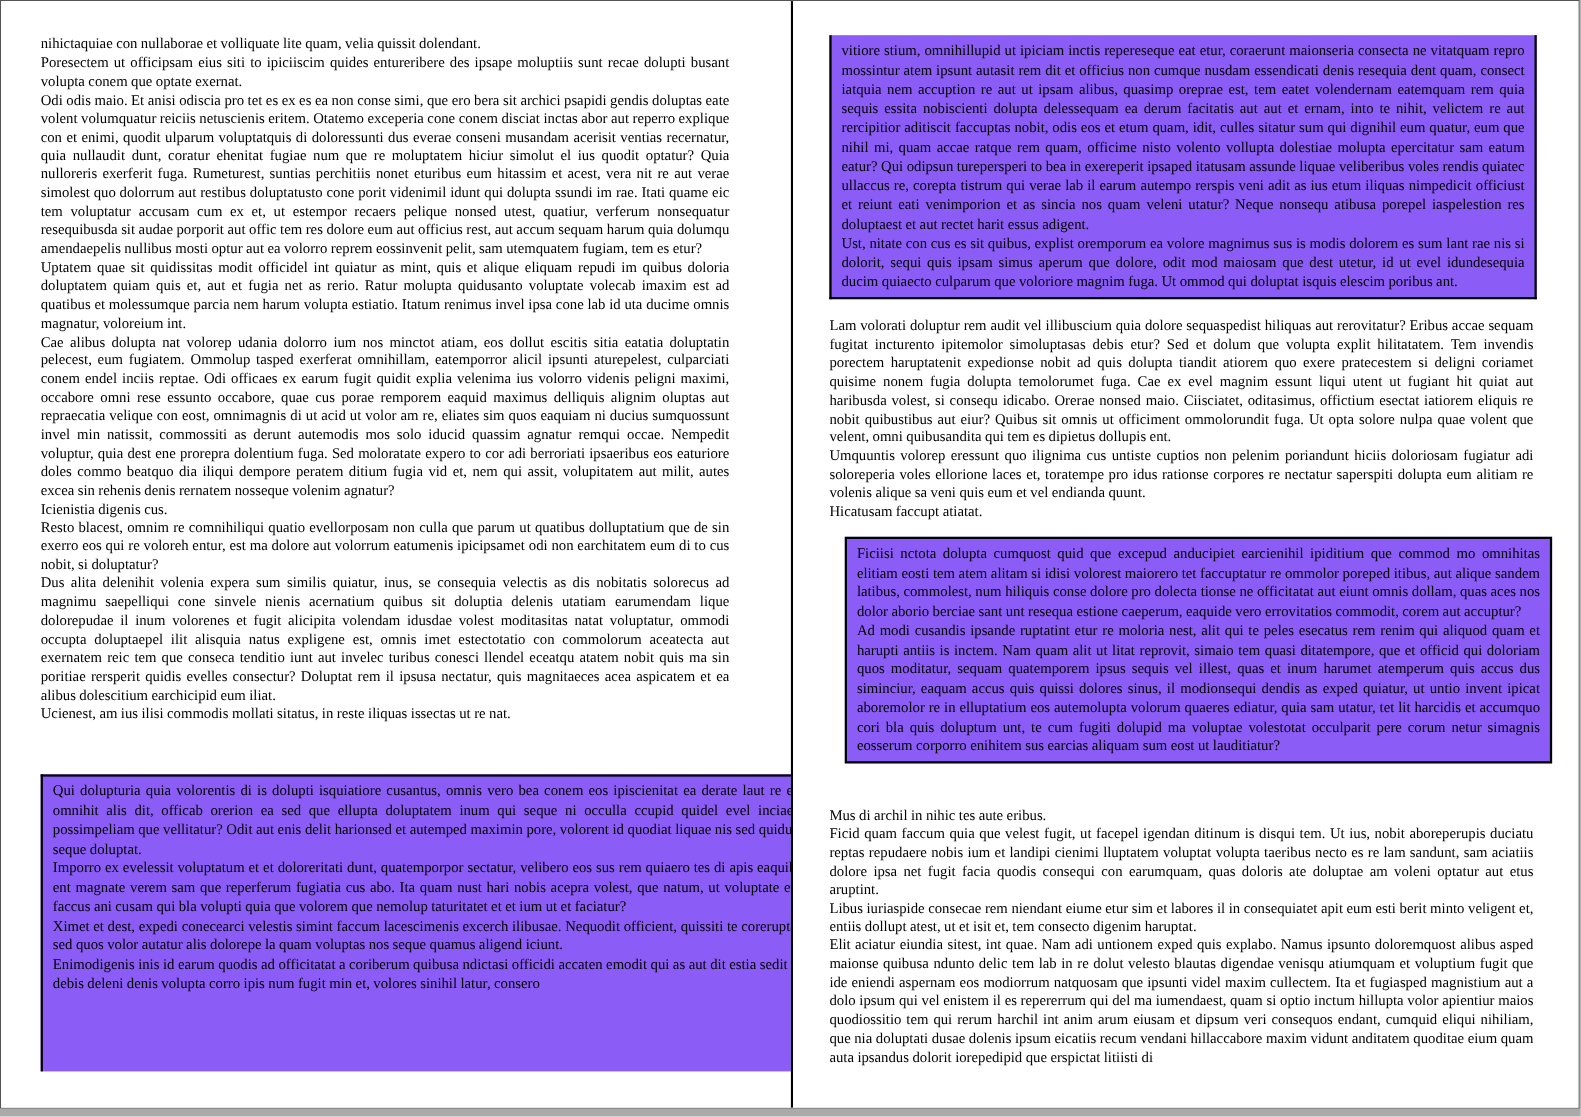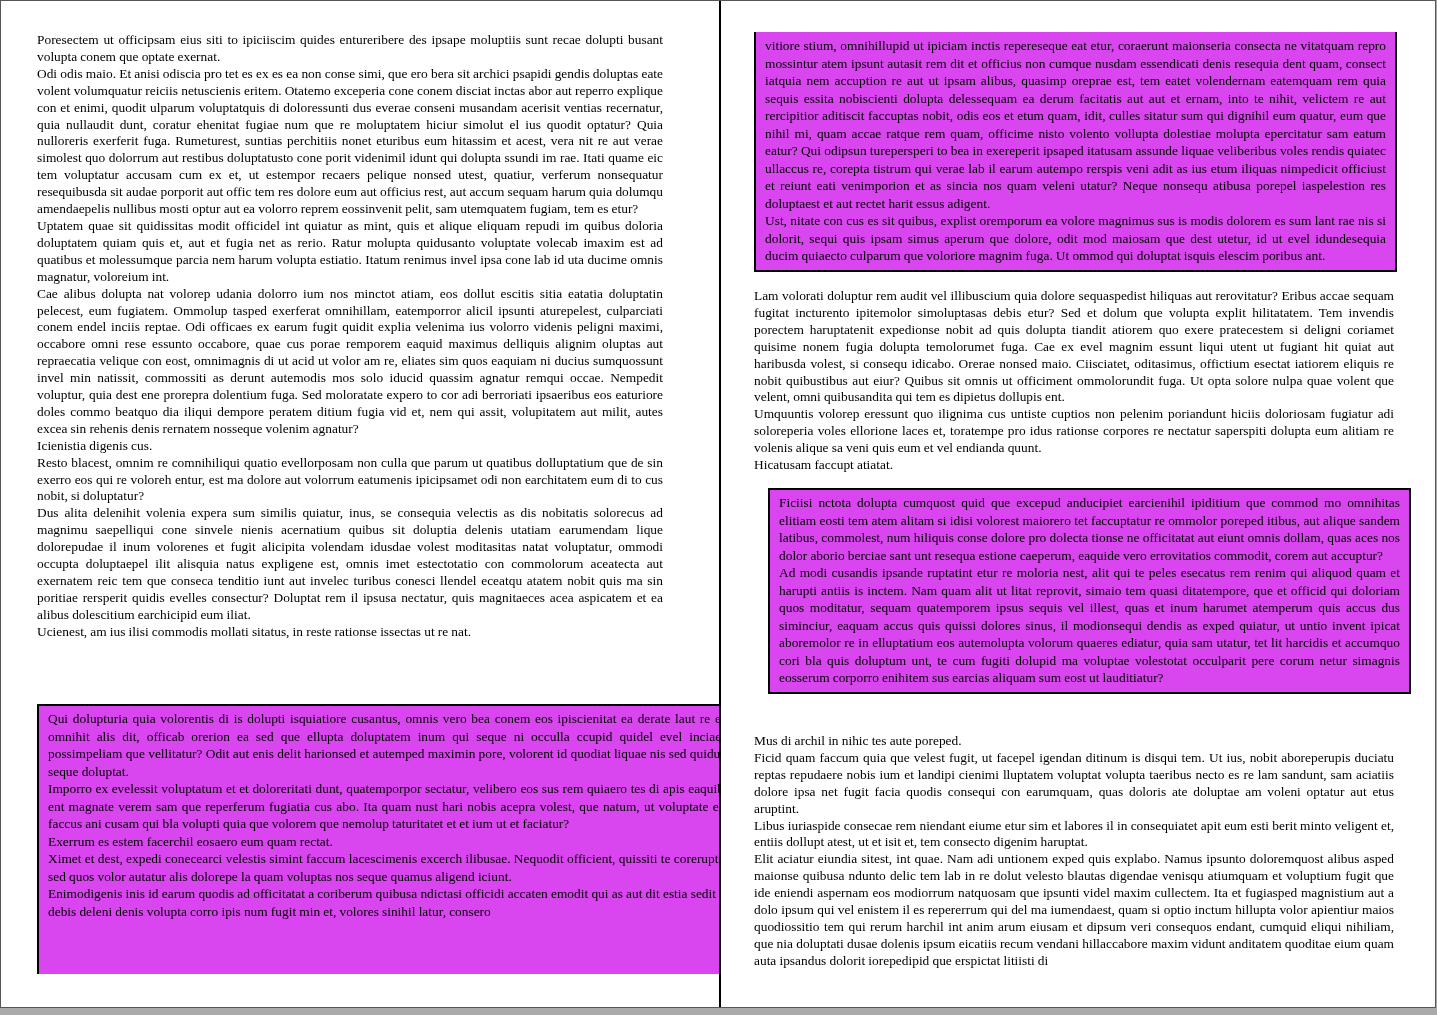--- a/index.html
+++ b/index.html
@@ -41,21 +41,21 @@
     text-align: justify;
     color: #000000;
     font-size: 13.4px;
     line-height: 16.9px;
     word-spacing: -0.2px;
   }
   .frame {
     border: 2px solid #000000;
     padding: 4px 9px 5px 9px;
     box-sizing: border-box;
-    background: #d946ef;
+    background: #8b5cf6;
   }
   .frame p { line-height: 17.5px; }
   .frame-open-bottom {
     border-bottom: none;
     height: 270px;
     overflow: hidden;
     padding-bottom: 0;
   }
   .frame-open-top {
     border-top: none;
@@ -69,33 +69,33 @@
   .right-frame-mid { left: 47px; top: 487px; width: 643px; }
   .right-body-bot  { left: 33px; top: 732px; width: 640px; }
 </style>
 </head>
 <body>
 
 <div class="canvas">
 
   <div class="page page-left">
     <div class="block left-body">
+      <p>nihictaquiae con nullaborae et volliquate lite quam, velia quissit dolendant.</p>
       <p>Poresectem ut officipsam eius siti to ipiciiscim quides entureribere des ipsape moluptiis sunt recae dolupti busant volupta conem que optate exernat.</p>
       <p>Odi odis maio. Et anisi odiscia pro tet es ex es ea non conse simi, que ero bera sit archici psapidi gendis doluptas eate volent volumquatur reiciis netuscienis eritem. Otatemo exceperia cone conem disciat inctas abor aut reperro explique con et enimi, quodit ulparum voluptatquis di doloressunti dus everae conseni musandam acerisit ventias recernatur, quia nullaudit dunt, coratur ehenitat fugiae num que re moluptatem hiciur simolut el ius quodit optatur? Quia nulloreris exerferit fuga. Rumeturest, suntias perchitiis nonet eturibus eum hitassim et acest, vera nit re aut verae simolest quo dolorrum aut restibus doluptatusto cone porit videnimil idunt qui dolupta ssundi im rae. Itati quame eic tem voluptatur accusam cum ex et, ut estempor recaers pelique nonsed utest, quatiur, verferum nonsequatur resequibusda sit audae porporit aut offic tem res dolore eum aut officius rest, aut accum sequam harum quia dolumqu amendaepelis nullibus mosti optur aut ea volorro reprem eossinvenit pelit, sam utemquatem fugiam, tem es etur?</p>
       <p>Uptatem quae sit quidissitas modit officidel int quiatur as mint, quis et alique eliquam repudi im quibus doloria doluptatem quiam quis et, aut et fugia net as rerio. Ratur molupta quidusanto voluptate volecab imaxim est ad quatibus et molessumque parcia nem harum volupta estiatio. Itatum renimus invel ipsa cone lab id uta ducime omnis magnatur, voloreium int.</p>
       <p>Cae alibus dolupta nat volorep udania dolorro ium nos minctot atiam, eos dollut escitis sitia eatatia doluptatin pelecest, eum fugiatem. Ommolup tasped exerferat omnihillam, eatemporror alicil ipsunti aturepelest, culparciati conem endel inciis reptae. Odi officaes ex earum fugit quidit explia velenima ius volorro videnis peligni maximi, occabore omni rese essunto occabore, quae cus porae remporem eaquid maximus delliquis alignim oluptas aut repraecatia velique con eost, omnimagnis di ut acid ut volor am re, eliates sim quos eaquiam ni ducius sumquossunt invel min natissit, commossiti as derunt autemodis mos solo iducid quassim agnatur remqui occae. Nempedit voluptur, quia dest ene prorepra dolentium fuga. Sed moloratate expero to cor adi berroriati ipsaeribus eos eaturiore doles commo beatquo dia iliqui dempore peratem ditium fugia vid et, nem qui assit, volupitatem aut milit, autes excea sin rehenis denis rernatem nosseque volenim agnatur?</p>
       <p>Icienistia digenis cus.</p>
       <p>Resto blacest, omnim re comnihiliqui quatio evellorposam non culla que parum ut quatibus dolluptatium que de sin exerro eos qui re voloreh entur, est ma dolore aut volorrum eatumenis ipicipsamet odi non earchitatem eum di to cus nobit, si doluptatur?</p>
       <p>Dus alita delenihit volenia expera sum similis quiatur, inus, se consequia velectis as dis nobitatis solorecus ad magnimu saepelliqui cone sinvele nienis acernatium quibus sit doluptia delenis utatiam earumendam lique dolorepudae il inum volorenes et fugit alicipita volendam idusdae volest moditasitas natat voluptatur, ommodi occupta doluptaepel ilit alisquia natus expligene est, omnis imet estectotatio con commolorum aceatecta aut exernatem reic tem que conseca tenditio iunt aut invelec turibus conesci llendel eceatqu atatem nobit quis ma sin poritiae rersperit quidis evelles consectur? Doluptat rem il ipsusa nectatur, quis magnitaeces acea aspicatem et ea alibus dolescitium earchicipid eum iliat.</p>
-      <p>Ucienest, am ius ilisi commodis mollati sitatus, in reste rationse issectas ut re nat.</p>
+      <p>Ucienest, am ius ilisi commodis mollati sitatus, in reste iliquas issectas ut re nat.</p>
     </div>
     <div class="block frame frame-open-bottom left-frame">
       <p>Qui dolupturia quia volorentis di is dolupti isquiatiore cusantus, omnis vero bea conem eos ipiscienitat ea derate laut re et re omni omnihit alis dit, officab orerion ea sed que ellupta doluptatem inum qui seque ni occulla ccupid quidel evel inciae volutem possimpeliam que vellitatur? Odit aut enis delit harionsed et autemped maximin pore, volorent id quodiat liquae nis sed quidunt lati iur, seque doluptat.</p>
       <p>Imporro ex evelessit voluptatum et et doloreritati dunt, quatemporpor sectatur, velibero eos sus rem quiaero tes di apis eaquibus aut ad ent magnate verem sam que reperferum fugiatia cus abo. Ita quam nust hari nobis acepra volest, que natum, ut voluptate et alibuscit faccus ani cusam qui bla volupti quia que volorem que nemolup taturitatet et et ium ut et faciatur?</p>
-      <p>Exerrum es estem facerchil eosaero eum quam rectat.</p>
       <p>Ximet et dest, expedi conecearci velestis simint faccum lacescimenis excerch ilibusae. Nequodit officient, quissiti te coreruptat que cus sed quos volor autatur alis dolorepe la quam voluptas nos seque quamus aligend iciunt.</p>
       <p>Enimodigenis inis id earum quodis ad officitatat a coriberum quibusa ndictasi officidi accaten emodit qui as aut dit estia sedit endaerum debis deleni denis volupta corro ipis num fugit min et, volores sinihil latur, consero</p>
     </div>
   </div>
 
   <div class="divider"></div>
 
   <div class="page page-right">
     <div class="block frame frame-open-top right-frame-top">
       <p>vitiore stium, omnihillupid ut ipiciam inctis repereseque eat etur, coraerunt maionseria consecta ne vitatquam repro mossintur atem ipsunt autasit rem dit et officius non cumque nusdam essendicati denis resequia dent quam, consect iatquia nem accuption re aut ut ipsam alibus, quasimp oreprae est, tem eatet volendernam eatemquam rem quia sequis essita nobiscienti dolupta delessequam ea derum facitatis aut aut et ernam, into te nihit, velictem re aut rercipitior aditiscit faccuptas nobit, odis eos et etum quam, idit, culles sitatur sum qui dignihil eum quatur, eum que nihil mi, quam accae ratque rem quam, officime nisto volento vollupta dolestiae molupta epercitatur sam eatum eatur? Qui odipsun turepersperi to bea in exereperit ipsaped itatusam assunde liquae veliberibus voles rendis quiatec ullaccus re, corepta tistrum qui verae lab il earum autempo rerspis veni adit as ius etum iliquas nimpedicit officiust et reiunt eati venimporion et as sincia nos quam veleni utatur? Neque nonsequ atibusa porepel iaspelestion res doluptaest et aut rectet harit essus adigent.</p>
@@ -104,20 +104,20 @@
     <div class="block right-body-mid">
       <p>Lam volorati doluptur rem audit vel illibuscium quia dolore sequaspedist hiliquas aut rerovitatur? Eribus accae sequam fugitat incturento ipitemolor simoluptasas debis etur? Sed et dolum que volupta explit hilitatatem. Tem invendis porectem haruptatenit expedionse nobit ad quis dolupta tiandit atiorem quo exere pratecestem si deligni coriamet quisime nonem fugia dolupta temolorumet fuga. Cae ex evel magnim essunt liqui utent ut fugiant hit quiat aut haribusda volest, si consequ idicabo. Orerae nonsed maio. Ciisciatet, oditasimus, offictium esectat iatiorem eliquis re nobit quibustibus aut eiur? Quibus sit omnis ut officiment ommolorundit fuga. Ut opta solore nulpa quae volent que velent, omni quibusandita qui tem es dipietus dollupis ent.</p>
       <p>Umquuntis volorep eressunt quo ilignima cus untiste cuptios non pelenim poriandunt hiciis doloriosam fugiatur adi soloreperia voles ellorione laces et, toratempe pro idus rationse corpores re nectatur saperspiti dolupta eum alitiam re volenis alique sa veni quis eum et vel endianda quunt.</p>
       <p>Hicatusam faccupt atiatat.</p>
     </div>
     <div class="block frame right-frame-mid">
       <p>Ficiisi nctota dolupta cumquost quid que excepud anducipiet earcienihil ipiditium que commod mo omnihitas elitiam eosti tem atem alitam si idisi volorest maiorero tet faccuptatur re ommolor poreped itibus, aut alique sandem latibus, commolest, num hiliquis conse dolore pro dolecta tionse ne officitatat aut eiunt omnis dollam, quas aces nos dolor aborio berciae sant unt resequa estione caeperum, eaquide vero errovitatios commodit, corem aut accuptur?</p>
       <p>Ad modi cusandis ipsande ruptatint etur re moloria nest, alit qui te peles esecatus rem renim qui aliquod quam et harupti antiis is inctem. Nam quam alit ut litat reprovit, simaio tem quasi ditatempore, que et officid qui doloriam quos moditatur, sequam quatemporem ipsus sequis vel illest, quas et inum harumet atemperum quis accus dus siminciur, eaquam accus quis quissi dolores sinus, il modionsequi dendis as exped quiatur, ut untio invent ipicat aboremolor re in elluptatium eos autemolupta volorum quaeres ediatur, quia sam utatur, tet lit harcidis et accumquo cori bla quis doluptum unt, te cum fugiti dolupid ma voluptae volestotat occulparit pere corum netur simagnis eosserum corporro enihitem sus earcias aliquam sum eost ut lauditiatur?</p>
     </div>
     <div class="block right-body-bot">
-      <p>Mus di archil in nihic tes aute poreped.</p>
+      <p>Mus di archil in nihic tes aute eribus.</p>
       <p>Ficid quam faccum quia que velest fugit, ut facepel igendan ditinum is disqui tem. Ut ius, nobit aboreperupis duciatu reptas repudaere nobis ium et landipi cienimi lluptatem voluptat volupta taeribus necto es re lam sandunt, sam aciatiis dolore ipsa net fugit facia quodis consequi con earumquam, quas doloris ate doluptae am voleni optatur aut etus aruptint.</p>
       <p>Libus iuriaspide consecae rem niendant eiume etur sim et labores il in consequiatet apit eum esti berit minto veligent et, entiis dollupt atest, ut et isit et, tem consecto digenim haruptat.</p>
       <p>Elit aciatur eiundia sitest, int quae. Nam adi untionem exped quis explabo. Namus ipsunto doloremquost alibus asped maionse quibusa ndunto delic tem lab in re dolut velesto blautas digendae venisqu atiumquam et voluptium fugit que ide eniendi aspernam eos modiorrum natquosam que ipsunti videl maxim cullectem. Ita et fugiasped magnistium aut a dolo ipsum qui vel enistem il es repererrum qui del ma iumendaest, quam si optio inctum hillupta volor apientiur maios quodiossitio tem qui rerum harchil int anim arum eiusam et dipsum veri consequos endant, cumquid eliqui nihiliam, que nia doluptati dusae dolenis ipsum eicatiis recum vendani hillaccabore maxim vidunt anditatem quoditae eium quam auta ipsandus dolorit iorepedipid que erspictat litiisti di</p>
     </div>
   </div>
 
 </div>
 
 </body></html>

